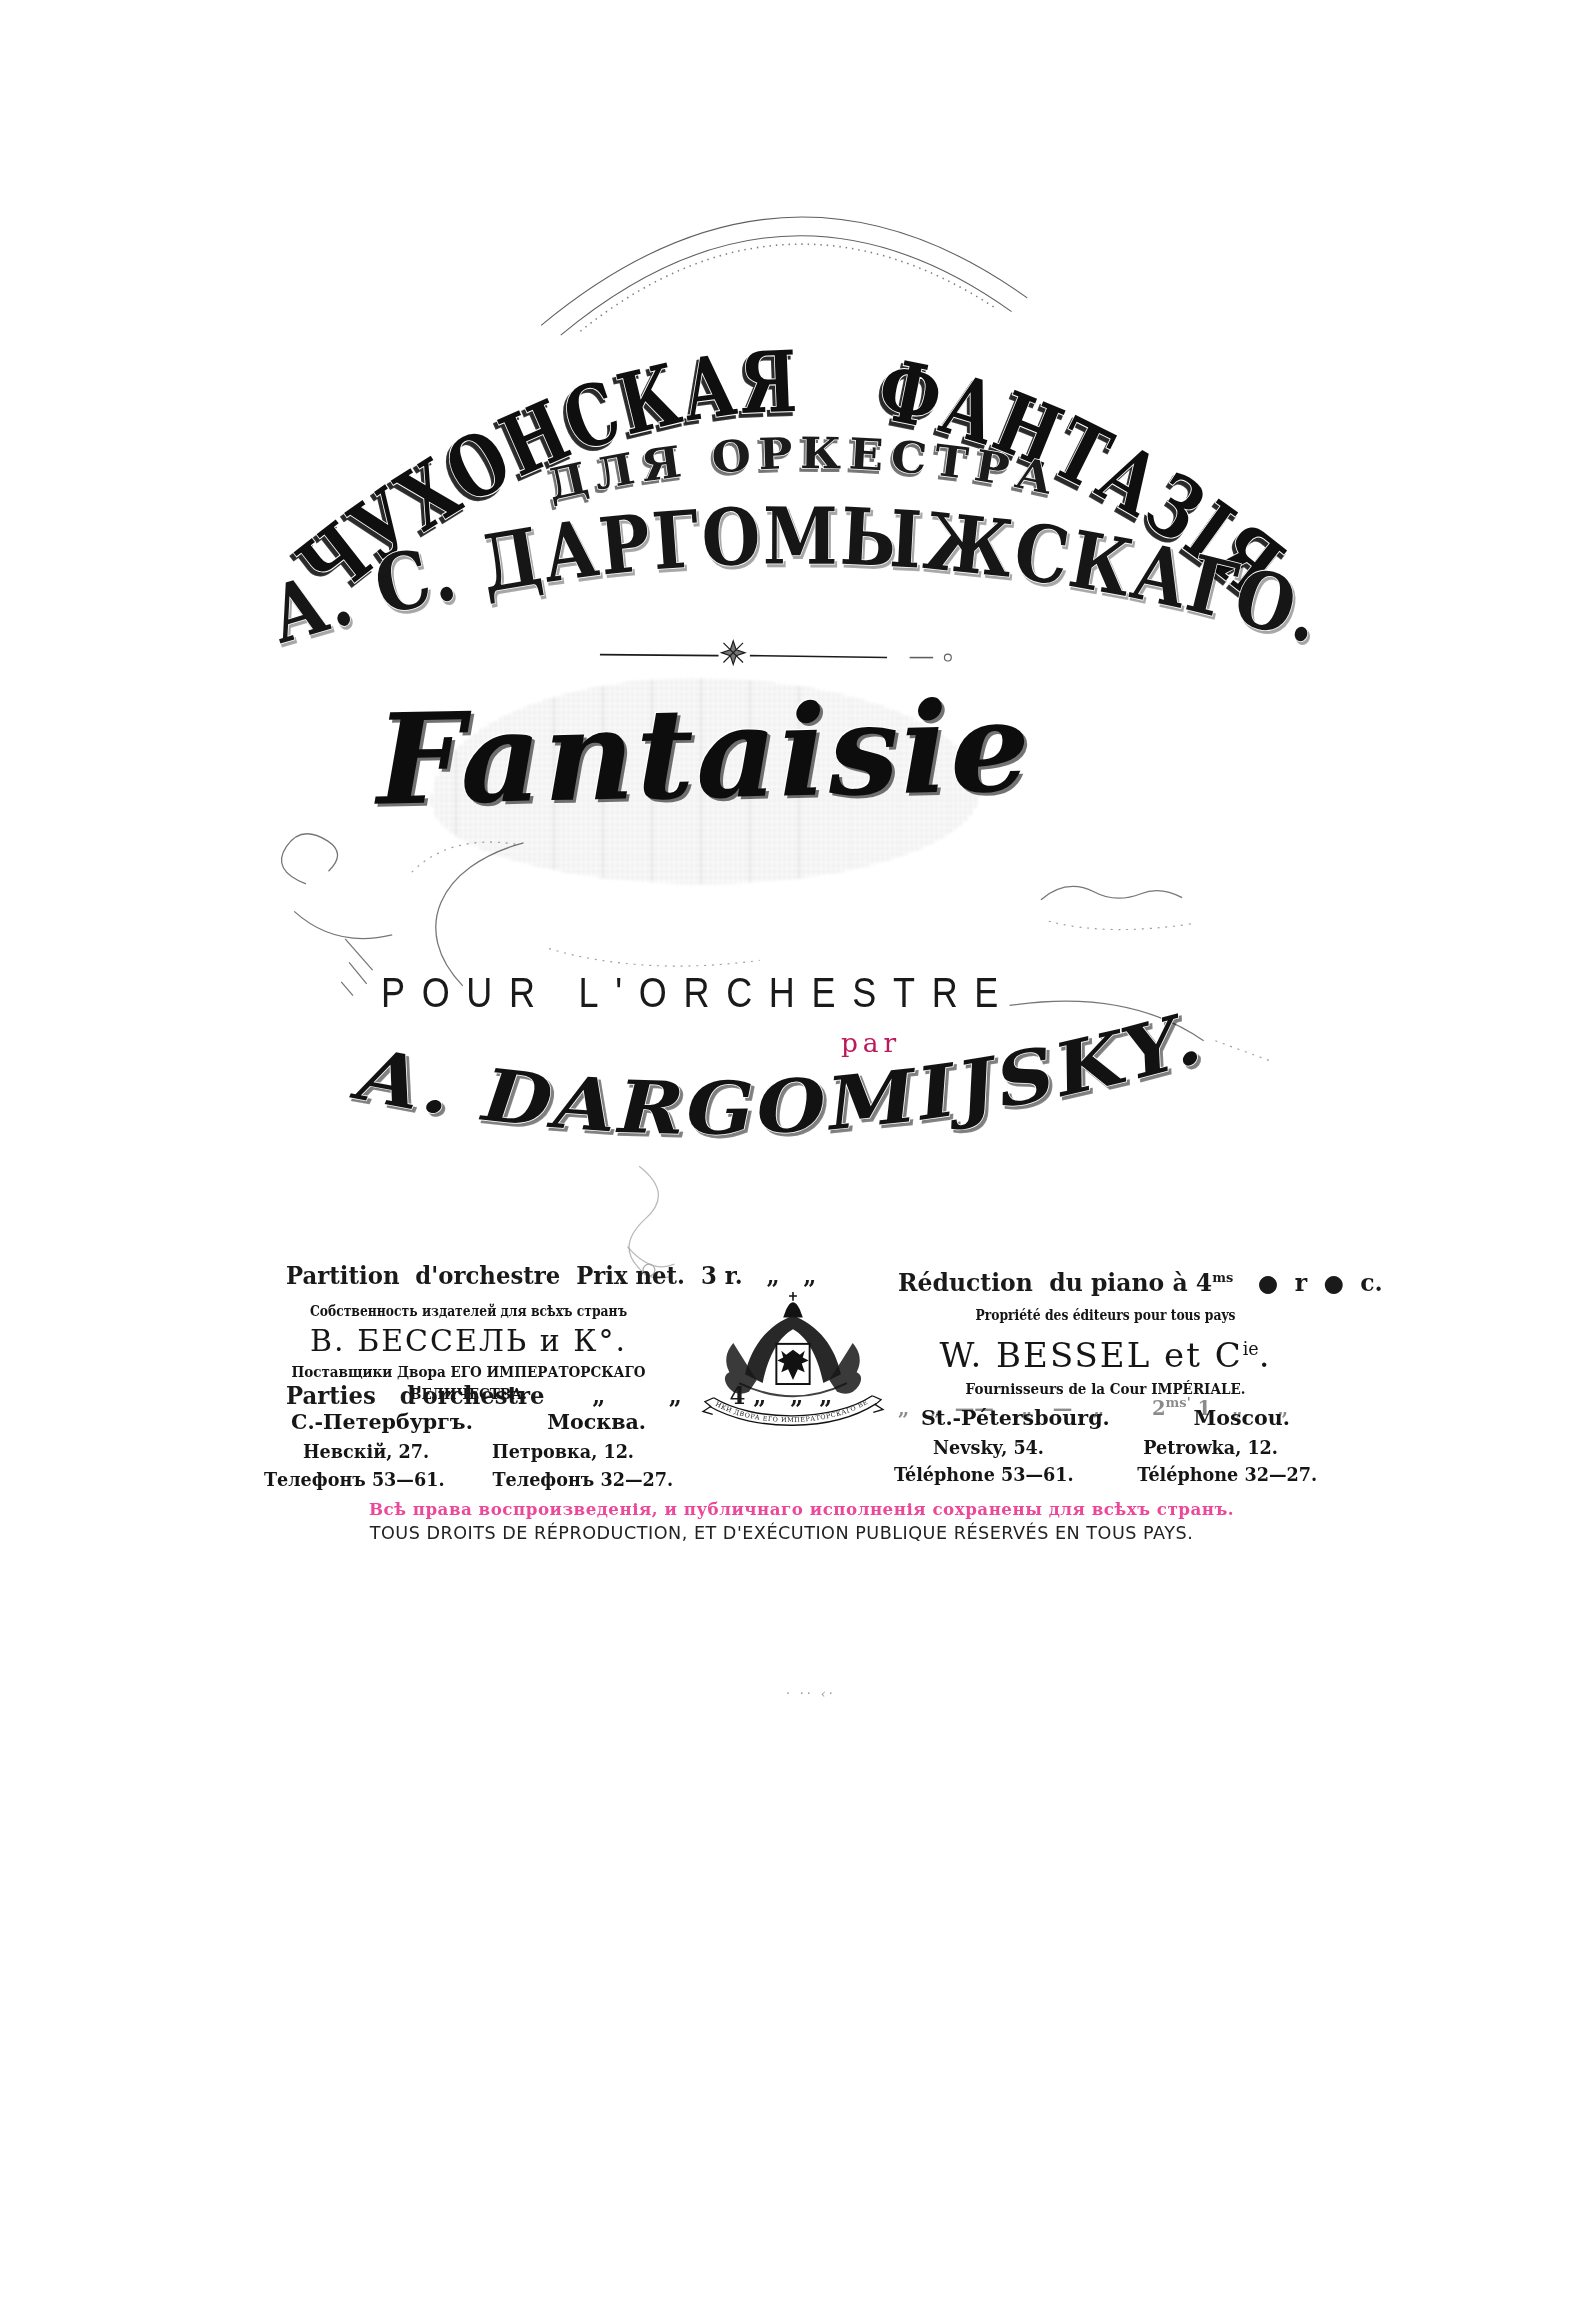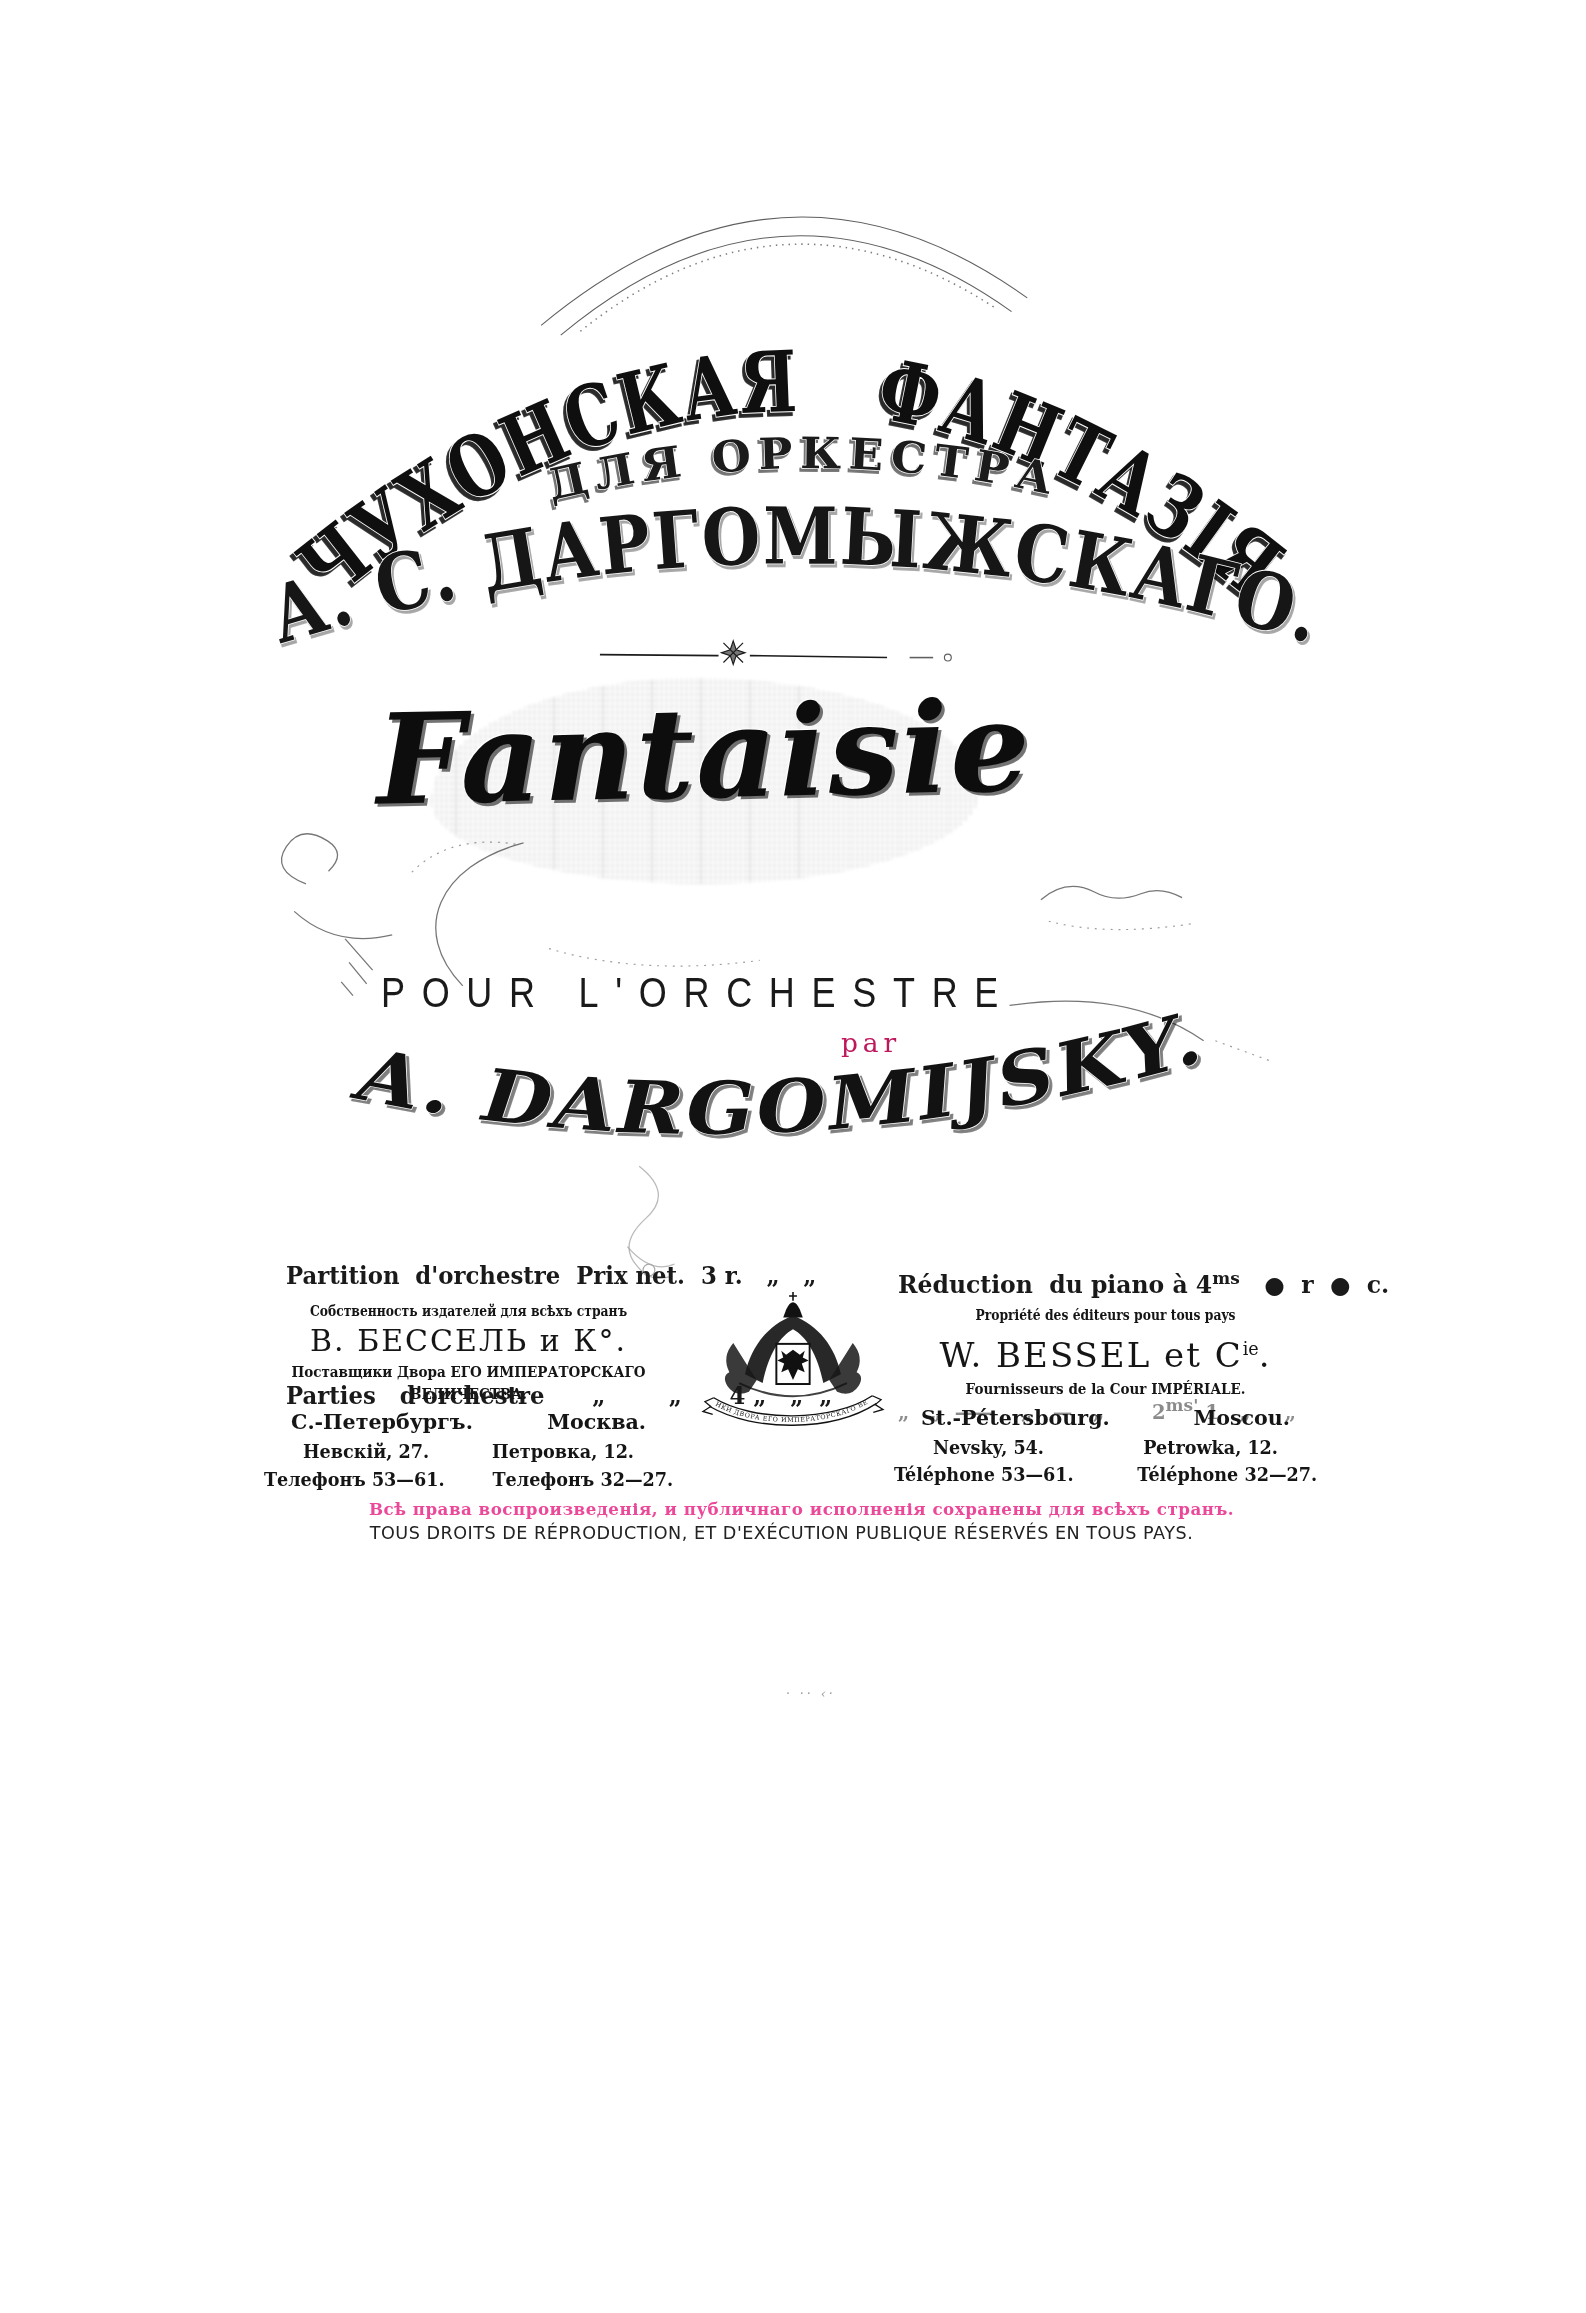--- a/index.html
+++ b/index.html
@@ -79,21 +79,21 @@
   .par{
     left:841px;top:1027px;
     font:400 26.5px "DejaVu Serif",serif;letter-spacing:4.9px;color:#be185d;
   }
 
   
   .price{white-space:pre;font:bold 23.5px "DejaVu Serif",serif;color:#1a1a1a;line-height:40px;}
   .price-left{left:286px;top:1176px;transform:scaleX(.97);transform-origin:left top;}
   .price-right{left:898px;top:1178px;}
   .price .faint{opacity:.5;font-size:19.6px;}
-  .sup{font-size:17px;vertical-align:super;letter-spacing:0;}
+  .sup{font-size:13px;vertical-align:super;letter-spacing:0;}
 
   
   .pub{position:absolute;text-align:center;color:#151515;}
   .pub-left{left:258px;top:1302px;width:421px;}
   .pub-right{left:888px;top:1306px;width:435px;}
   .tagline{font:bold 14.7px "DejaVu Serif",serif;transform:scaleX(.84);transform-origin:center;}
   .pub-name{font:400 30px "DejaVu Serif",serif;letter-spacing:2px;margin-top:3.9px;text-align:center;}
   .pub-name-fr{font:400 34px "DejaVu Serif",serif;letter-spacing:2px;margin-top:12px;}
   .pub-name-fr .sup{font-size:17.6px;}
   .court{font:bold 14.7px "DejaVu Serif",serif;margin-top:4.9px;transform:scaleX(.92);transform-origin:center;}

